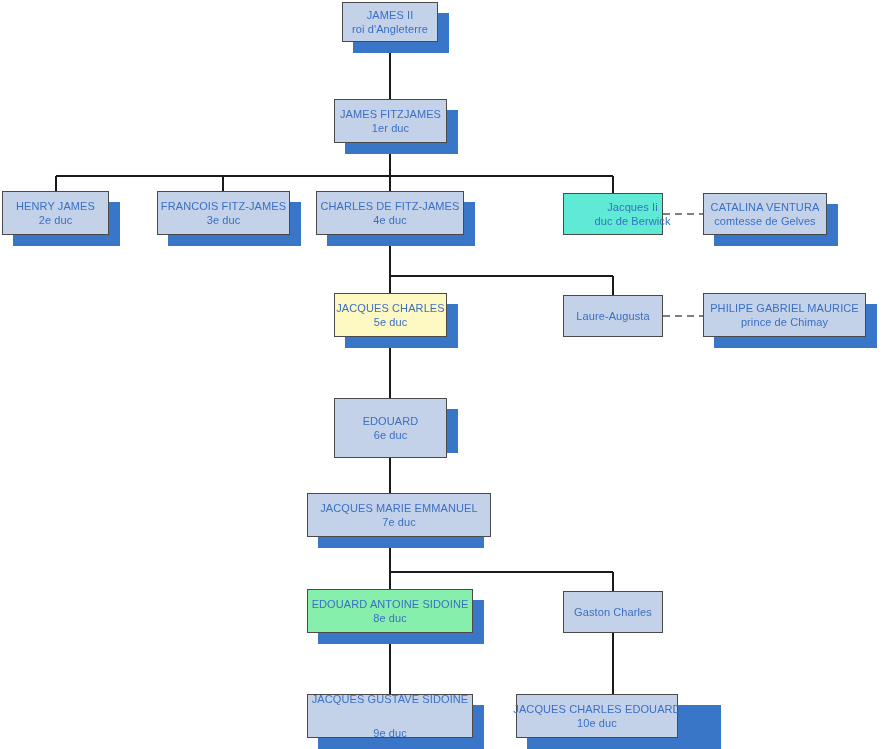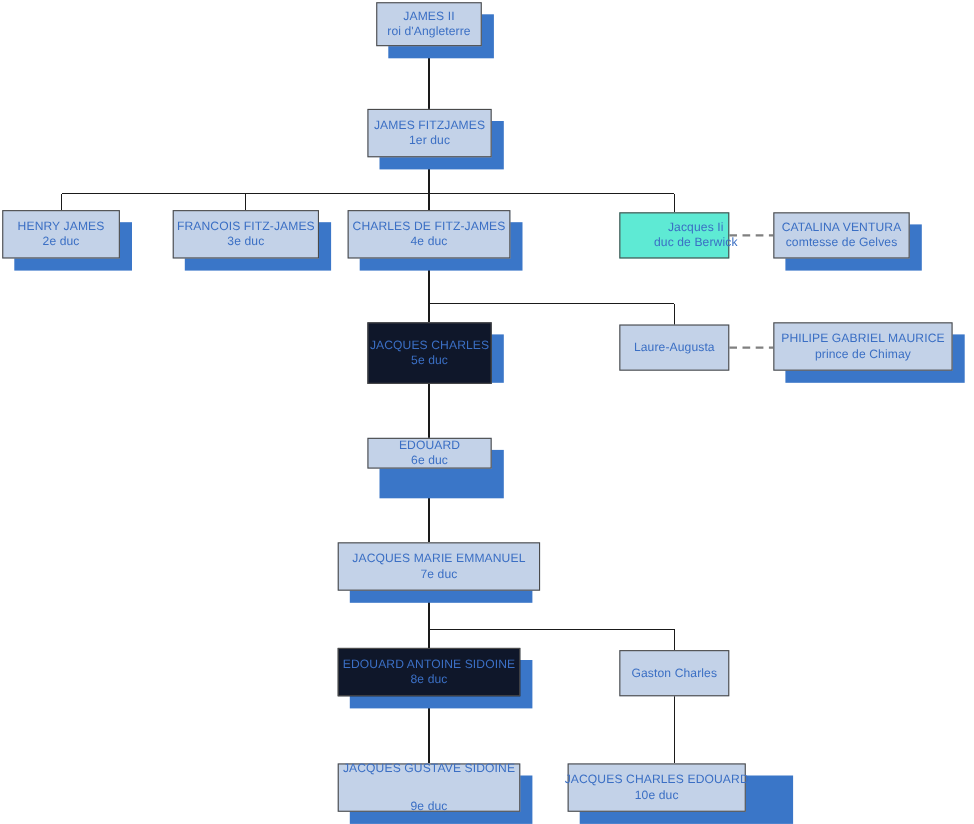--- a/index.html
+++ b/index.html
@@ -114,44 +114,44 @@
       <div class="node" style="left: 563px; top: 193px; width: 100px; height: 42px; background: #5eead4; border-color: rgb(74, 74, 74); color: rgb(59, 111, 196); padding-left: 39px;">
         <div class="l1">Jacques Ii</div>
         <div class="l2">duc de Berwick</div>
       </div>
       <div class="shadow" style="left: 714px; top: 204px; width: 124px; height: 42px; background: rgb(58, 118, 200);"></div>
       <div class="node" style="left: 703px; top: 193px; width: 124px; height: 42px; background: rgb(195, 210, 232); border-color: rgb(74, 74, 74); color: rgb(59, 111, 196);">
         <div class="l1">CATALINA VENTURA</div>
         <div class="l2">comtesse de Gelves</div>
       </div>
       <div class="shadow" style="left: 345px; top: 304px; width: 113px; height: 44px; background: rgb(58, 118, 200);"></div>
-      <div class="node" style="left: 334px; top: 293px; width: 113px; height: 56px; background: #0f172a; border-color: rgb(74, 74, 74); color: rgb(59, 111, 196);">
+      <div class="node" style="left: 334px; top: 293px; width: 113px; height: 44px; background: #fef9c3; border-color: rgb(74, 74, 74); color: rgb(59, 111, 196);">
         <div class="l1">JACQUES CHARLES</div>
         <div class="l2">5e duc</div>
       </div>
       <div class="node" style="left: 563px; top: 295px; width: 100px; height: 42px; background: rgb(195, 210, 232); border-color: rgb(74, 74, 74); color: rgb(59, 111, 196);">
         <div class="l1">Laure-Augusta</div>
       </div>
       <div class="shadow" style="left: 714px; top: 304px; width: 163px; height: 44px; background: rgb(58, 118, 200);"></div>
       <div class="node" style="left: 703px; top: 293px; width: 163px; height: 44px; background: rgb(195, 210, 232); border-color: rgb(74, 74, 74); color: rgb(59, 111, 196);">
         <div class="l1">PHILIPE GABRIEL MAURICE</div>
         <div class="l2">prince de Chimay</div>
       </div>
       <div class="shadow" style="left: 345px; top: 409px; width: 113px; height: 44px; background: rgb(58, 118, 200);"></div>
-      <div class="node" style="left: 334px; top: 398px; width: 113px; height: 28px; background: rgb(195, 210, 232); border-color: rgb(74, 74, 74); color: rgb(59, 111, 196);">
+      <div class="node" style="left: 334px; top: 398px; width: 113px; height: 60px; background: rgb(195, 210, 232); border-color: rgb(74, 74, 74); color: rgb(59, 111, 196);">
         <div class="l1">EDOUARD</div>
         <div class="l2">6e duc</div>
       </div>
       <div class="shadow" style="left: 318px; top: 504px; width: 166px; height: 44px; background: rgb(58, 118, 200);"></div>
       <div class="node" style="left: 307px; top: 493px; width: 184px; height: 44px; background: rgb(195, 210, 232); border-color: rgb(74, 74, 74); color: rgb(59, 111, 196);">
         <div class="l1">JACQUES MARIE EMMANUEL</div>
         <div class="l2">7e duc</div>
       </div>
       <div class="shadow" style="left: 318px; top: 600px; width: 166px; height: 44px; background: rgb(58, 118, 200);"></div>
-      <div class="node" style="left: 307px; top: 589px; width: 166px; height: 44px; background: #0f172a; border-color: rgb(74, 74, 74); color: rgb(59, 111, 196);">
+      <div class="node" style="left: 307px; top: 589px; width: 166px; height: 44px; background: #86efac; border-color: rgb(74, 74, 74); color: rgb(59, 111, 196);">
         <div class="l1">EDOUARD ANTOINE SIDOINE</div>
         <div class="l2">8e duc</div>
       </div>
       <div class="node" style="left: 563px; top: 591px; width: 100px; height: 42px; background: rgb(195, 210, 232); border-color: rgb(74, 74, 74); color: rgb(59, 111, 196);">
         <div class="l1">Gaston Charles</div>
       </div>
       <div class="shadow" style="left: 318px; top: 705px; width: 166px; height: 44px; background: rgb(58, 118, 200);"></div>
       <div class="node" style="left: 307px; top: 694px; width: 166px; height: 44px; background: rgb(195, 210, 232); border-color: rgb(74, 74, 74); color: rgb(59, 111, 196); gap: 20px;">
         <div class="l1">JACQUES GUSTAVE SIDOINE</div>
         <div class="l2">9e duc</div>

